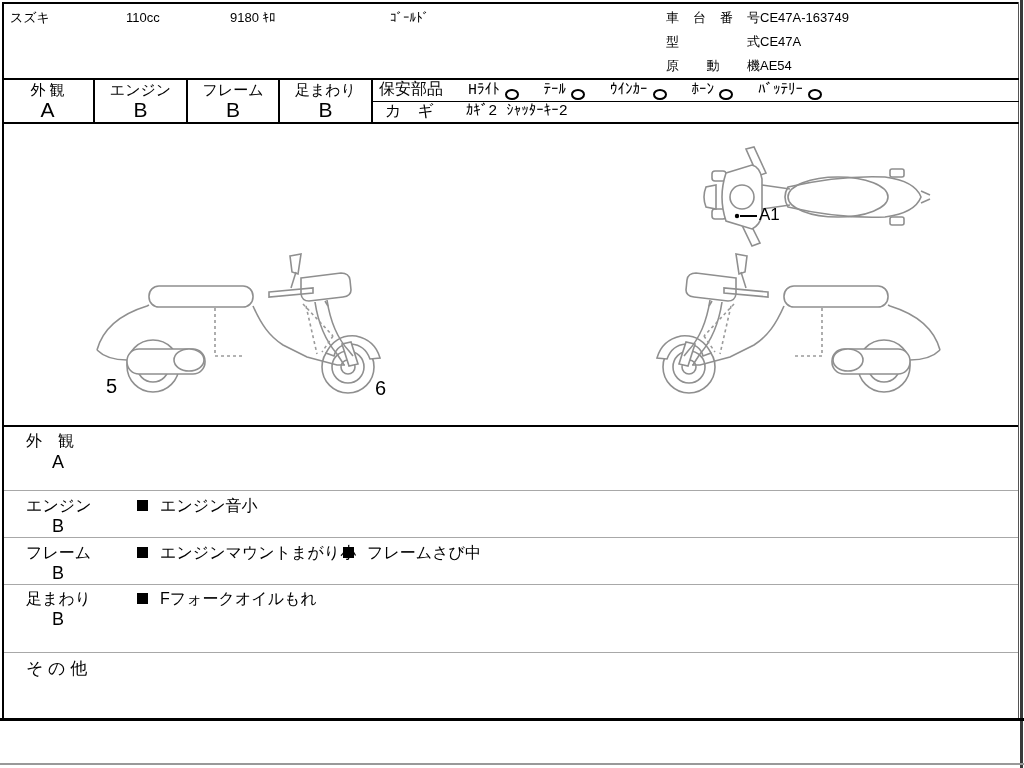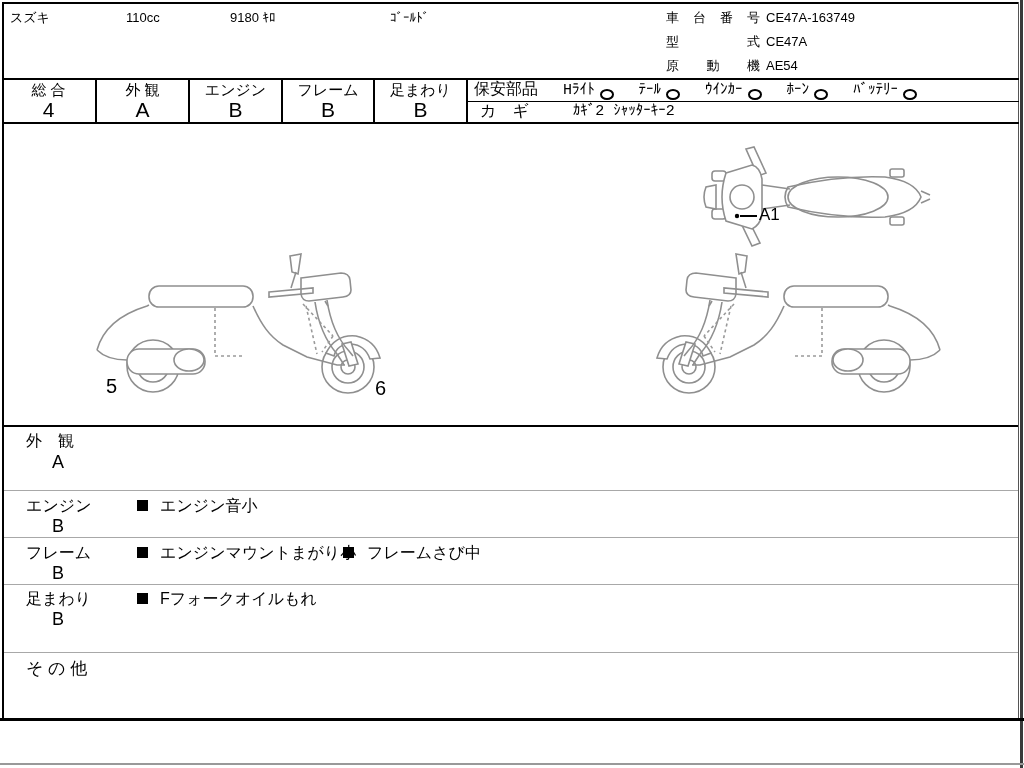--- a/index.html
+++ b/index.html
@@ -16,21 +16,21 @@
   
   .b-top    { left:2px; top:2px; width:1017px; height:2px; background:#000; }
   .b-left   { left:2px; top:2px; width:2px; height:717px; background:#000; }
   .b-rthin  { left:1018px; top:2px; width:1px; height:717px; background:#555; }
   .edge-right { left:1020px; top:0; width:3px; height:768px; background:#3a3a3a; }
   .b-thick-bottom { left:0; top:718px; width:1024px; height:3px; background:#000; }
   .page-bottom { left:0; top:763px; width:1024px; height:2px; background:#999; }
   
   .hline { display:flex; }
   .hlabel { display:inline-block; width:94px; text-align:justify; text-align-last:justify; }
-  .hval { margin-left:6px; }
+  .hval { }
   
   .band {
     left:2px; top:78px; width:1017px; height:46px;
     border-top:2px solid #000; border-bottom:2px solid #000;
     display:flex;
   }
   .cell {
     border-right:2px solid #000; text-align:center; display:flex;
     flex-direction:column; justify-content:center;
   }
@@ -71,24 +71,20 @@
   <div class="abs hline t17" style="left:666px;top:32px">
     <span class="hlabel">型式</span>
     <span class="hval">CE47A</span>
   </div>
   <div class="abs hline t17" style="left:666px;top:56px">
     <span class="hlabel">原動機</span>
     <span class="hval">AE54</span>
   </div>
 
   <div class="abs band">
-    <div class="cell" style="width:95px">
-      <div class="lbl">総 合</div>
-      <div class="val">4</div>
-    </div>
     <div class="cell" style="width:93px">
       <div class="lbl">外 観</div>
       <div class="val">A</div>
     </div>
     <div class="cell" style="width:93px">
       <div class="lbl">エンジン</div>
       <div class="val">B</div>
     </div>
     <div class="cell" style="width:92px">
       <div class="lbl">フレーム</div>
@@ -117,21 +113,21 @@
           <span>ﾎｰﾝ</span>
           <span class="circle"></span>
         </span>
         <span class="s-item">
           <span>ﾊﾞｯﾃﾘｰ</span>
           <span class="circle"></span>
         </span>
       </div>
       <div class="key-row t15">
         <span class="t16">カ　ギ</span>
-        <span style="margin-left:44px">ｶｷﾞ2 ｼｬｯﾀｰｷｰ2</span>
+        <span style="margin-left:32px">ｶｷﾞ2 ｼｬｯﾀｰｷｰ2</span>
       </div>
     </div>
   </div>
 
   <svg class="abs" style="left:80px;top:140px" width="944" height="278" viewBox="0 0 944 278">
     <defs>
       <g id="sc" stroke="#8f8f8f" stroke-width="1.6" fill="none">
         <circle cx="68" cy="118" r="26" fill="#fff"></circle>
         <circle cx="68" cy="118" r="16"></circle>
         <circle cx="68" cy="118" r="7"></circle>

